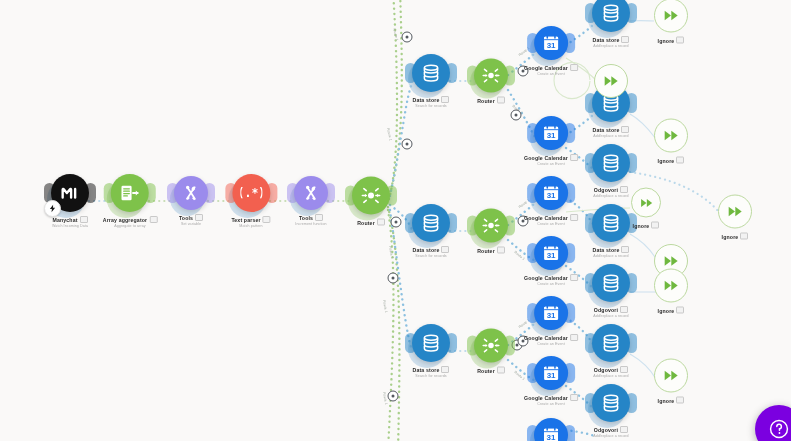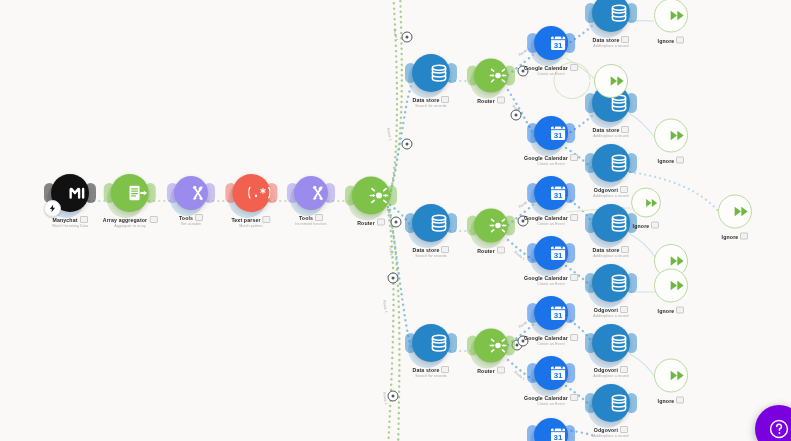--- a/index.html
+++ b/index.html
@@ -17,21 +17,21 @@
 
   
   .node{
     position:absolute;
     transform:translate(-50%,-50%);
     display:flex;flex-direction:column;align-items:center;
   }
   .bubble{
     position:relative;
     border-radius:50%;
-    display:flex;align-items:center;justify-content:flex-end;
+    display:flex;align-items:center;justify-content:center;
     box-sizing:border-box;
   }
   
   .bubble:before,.bubble:after{
     content:"";position:absolute;top:50%;
     width:11px;height:20px;
     transform:translateY(-50%);
     opacity:.5;
     border-radius:11px;
     background:inherit;

